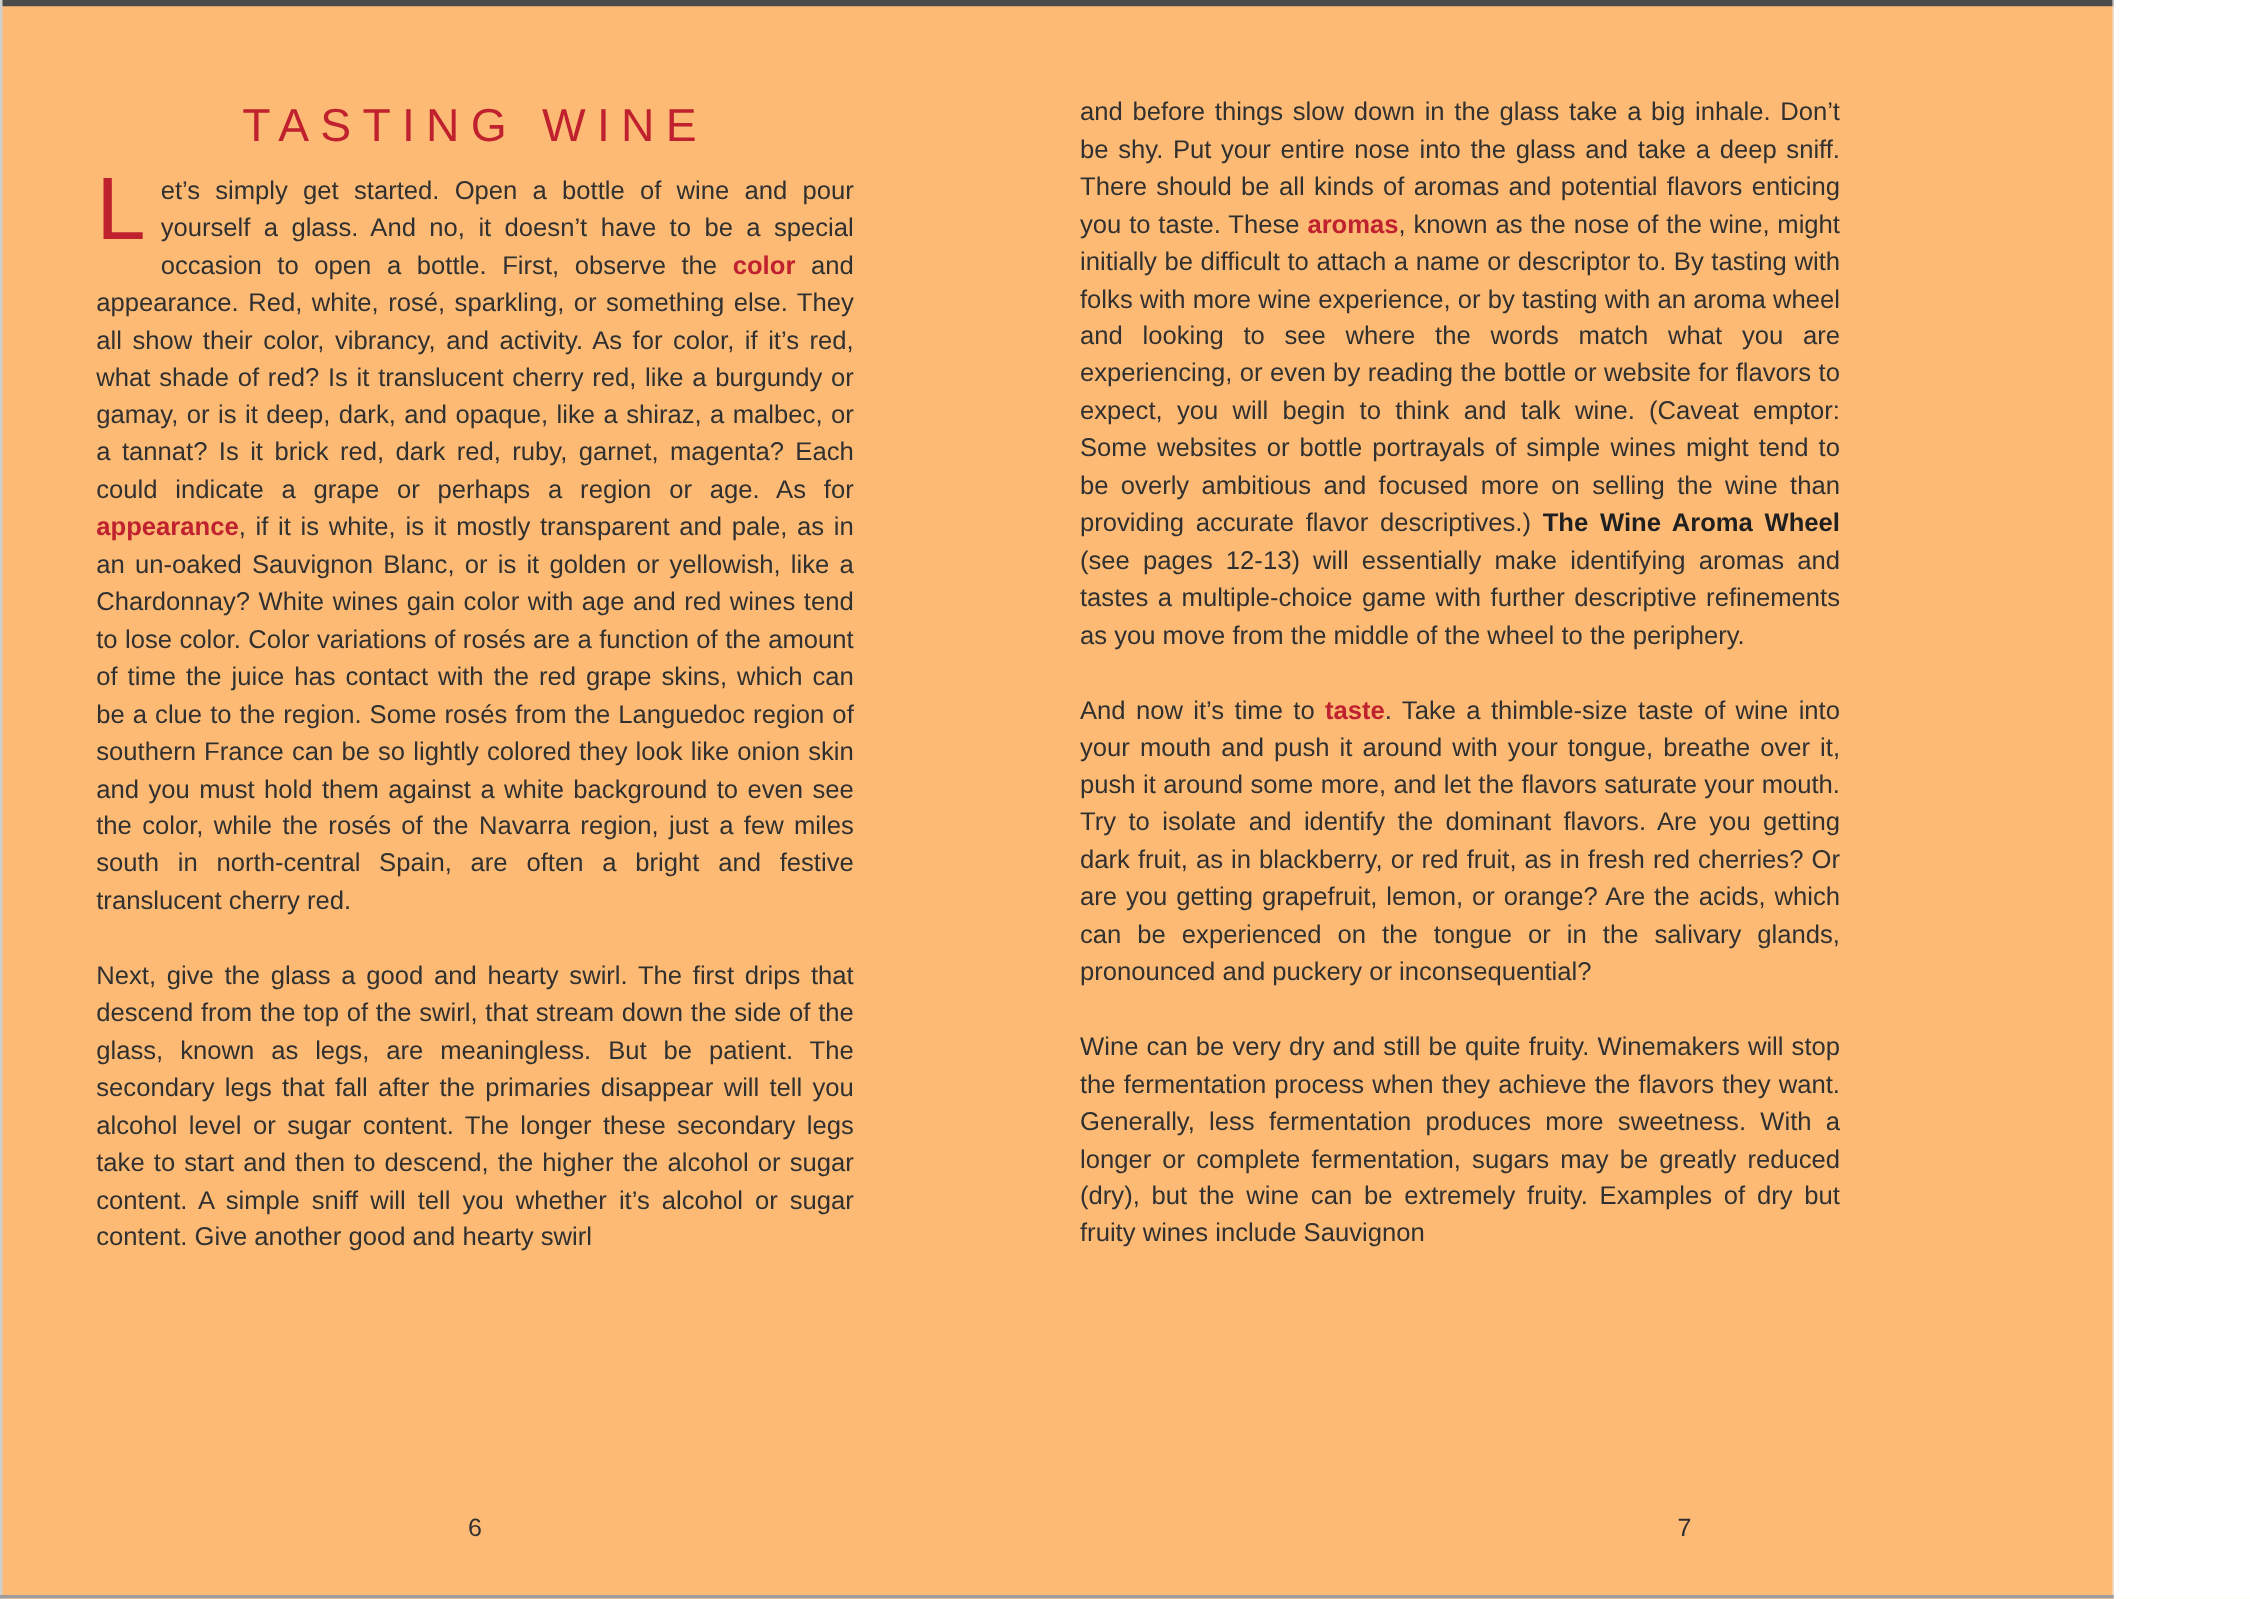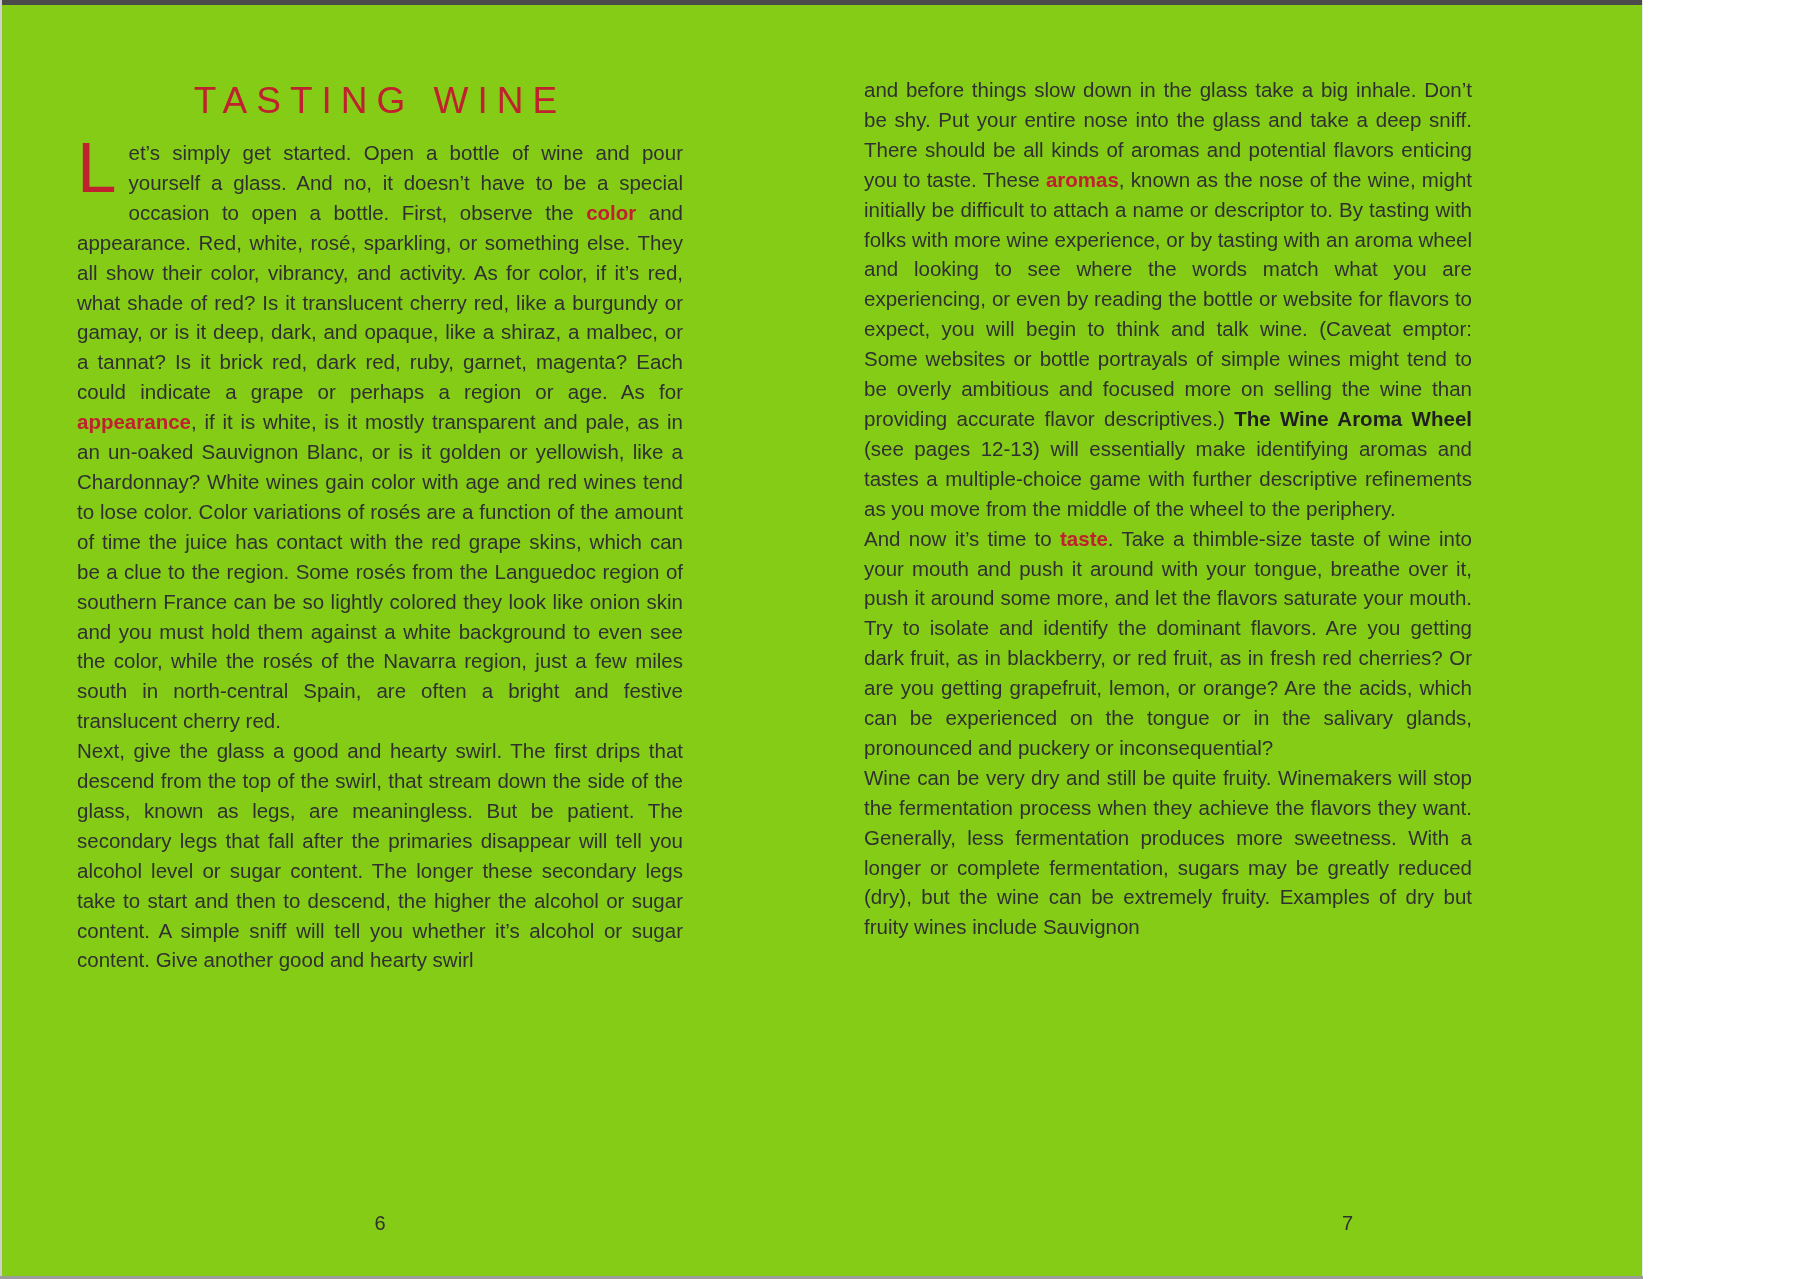--- a/index.html
+++ b/index.html
@@ -1,21 +1,22 @@
 <!DOCTYPE html>
 <html lang="en"><head>
 <meta charset="utf-8">
 <style>
   html,body{margin:0;padding:0;background:#ffffff;}
   .canvas{
     position:relative;
     width:1643px;height:1279px;
-    background:#84cc16;
+    background:#fdba74;
     overflow:hidden;
     font-family:"Liberation Sans", sans-serif;
+    padding-left:48px;
     --accent:#c0212e;
     --body:#303030;
   }
   .edge-top{position:absolute;top:0;left:0;width:100%;height:5px;background:#4b4b4b;}
   .edge-bottom{position:absolute;bottom:0;left:0;width:100%;height:3px;background:#9c9c9c;}
   .edge-left{position:absolute;top:0;left:0;width:2px;height:100%;background:#cfcfcf;}
   .edge-right{position:absolute;top:0;right:0;width:1px;height:100%;background:#e6e6e6;}
 
   .chapter-title{
     position:absolute;top:80px;left:77px;width:606px;margin:0;
@@ -28,21 +29,21 @@
   .textcol{
     position:absolute;width:606px;
     font-size:20.5px;line-height:29.9px;
     color:var(--body);
     text-align:justify;
   }
   .textcol.left-col{left:77px;top:138px;}
   .textcol.right-col{left:864px;top:75px;width:608px;}
 
   .para{margin:0;}
-  .para + .para{}
+  .para + .para{margin-top:30px;}
 
   .accent{color:var(--accent);font-weight:bold;}
   .bold-black{font-weight:bold;color:#1f1f1f;}
 
   .dropcap{
     float:left;
     font-size:71px;line-height:56px;height:58px;
     padding:2px 12px 0 0;
     color:var(--accent);
     font-weight:400;

